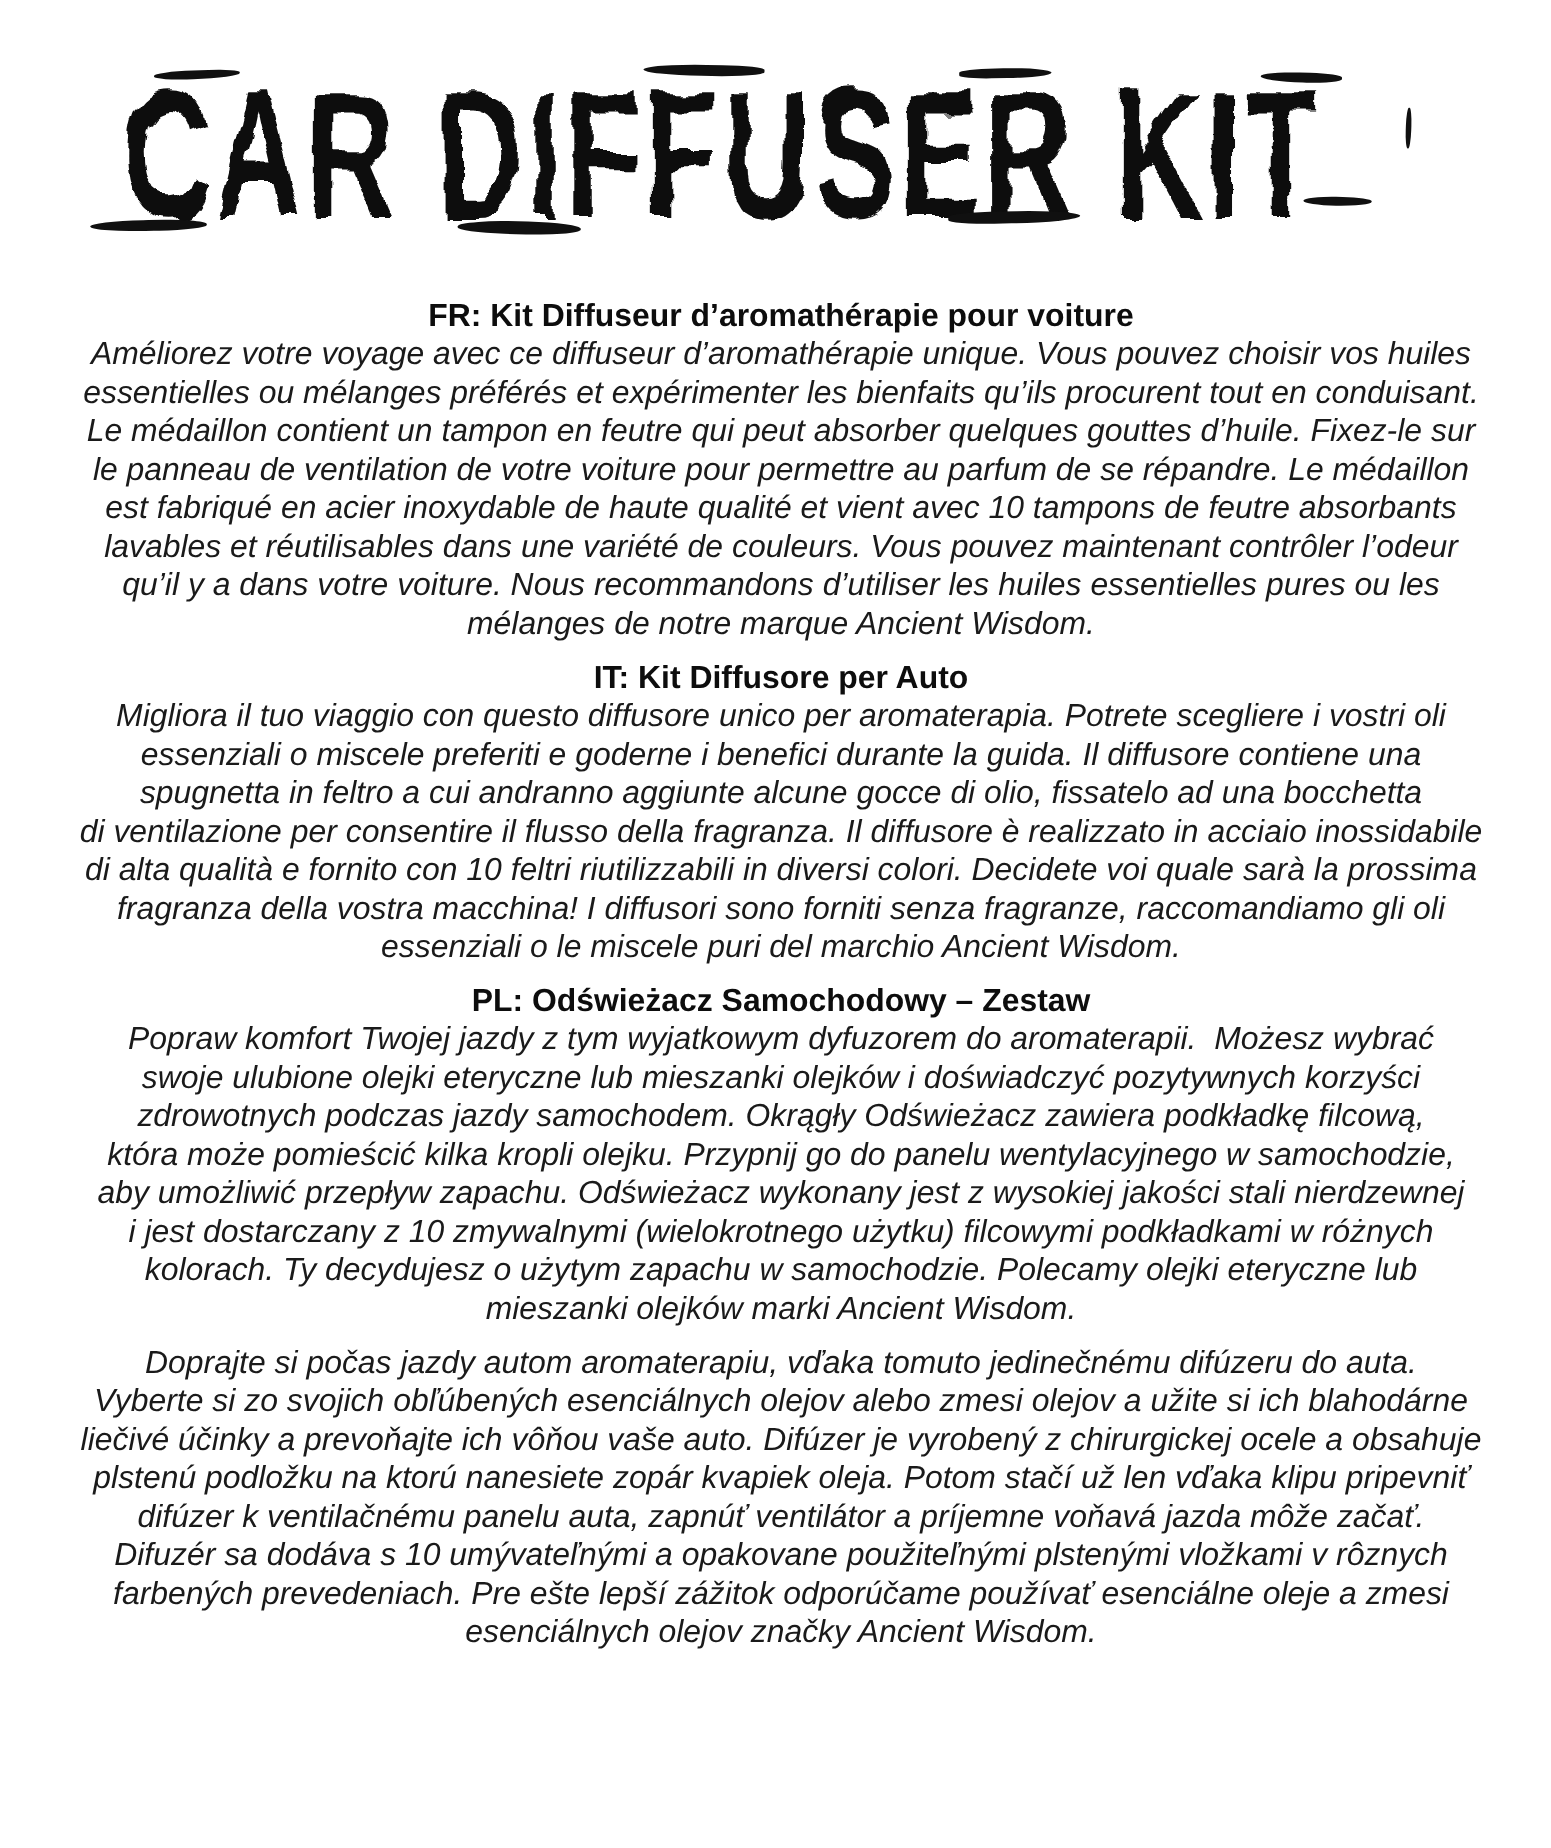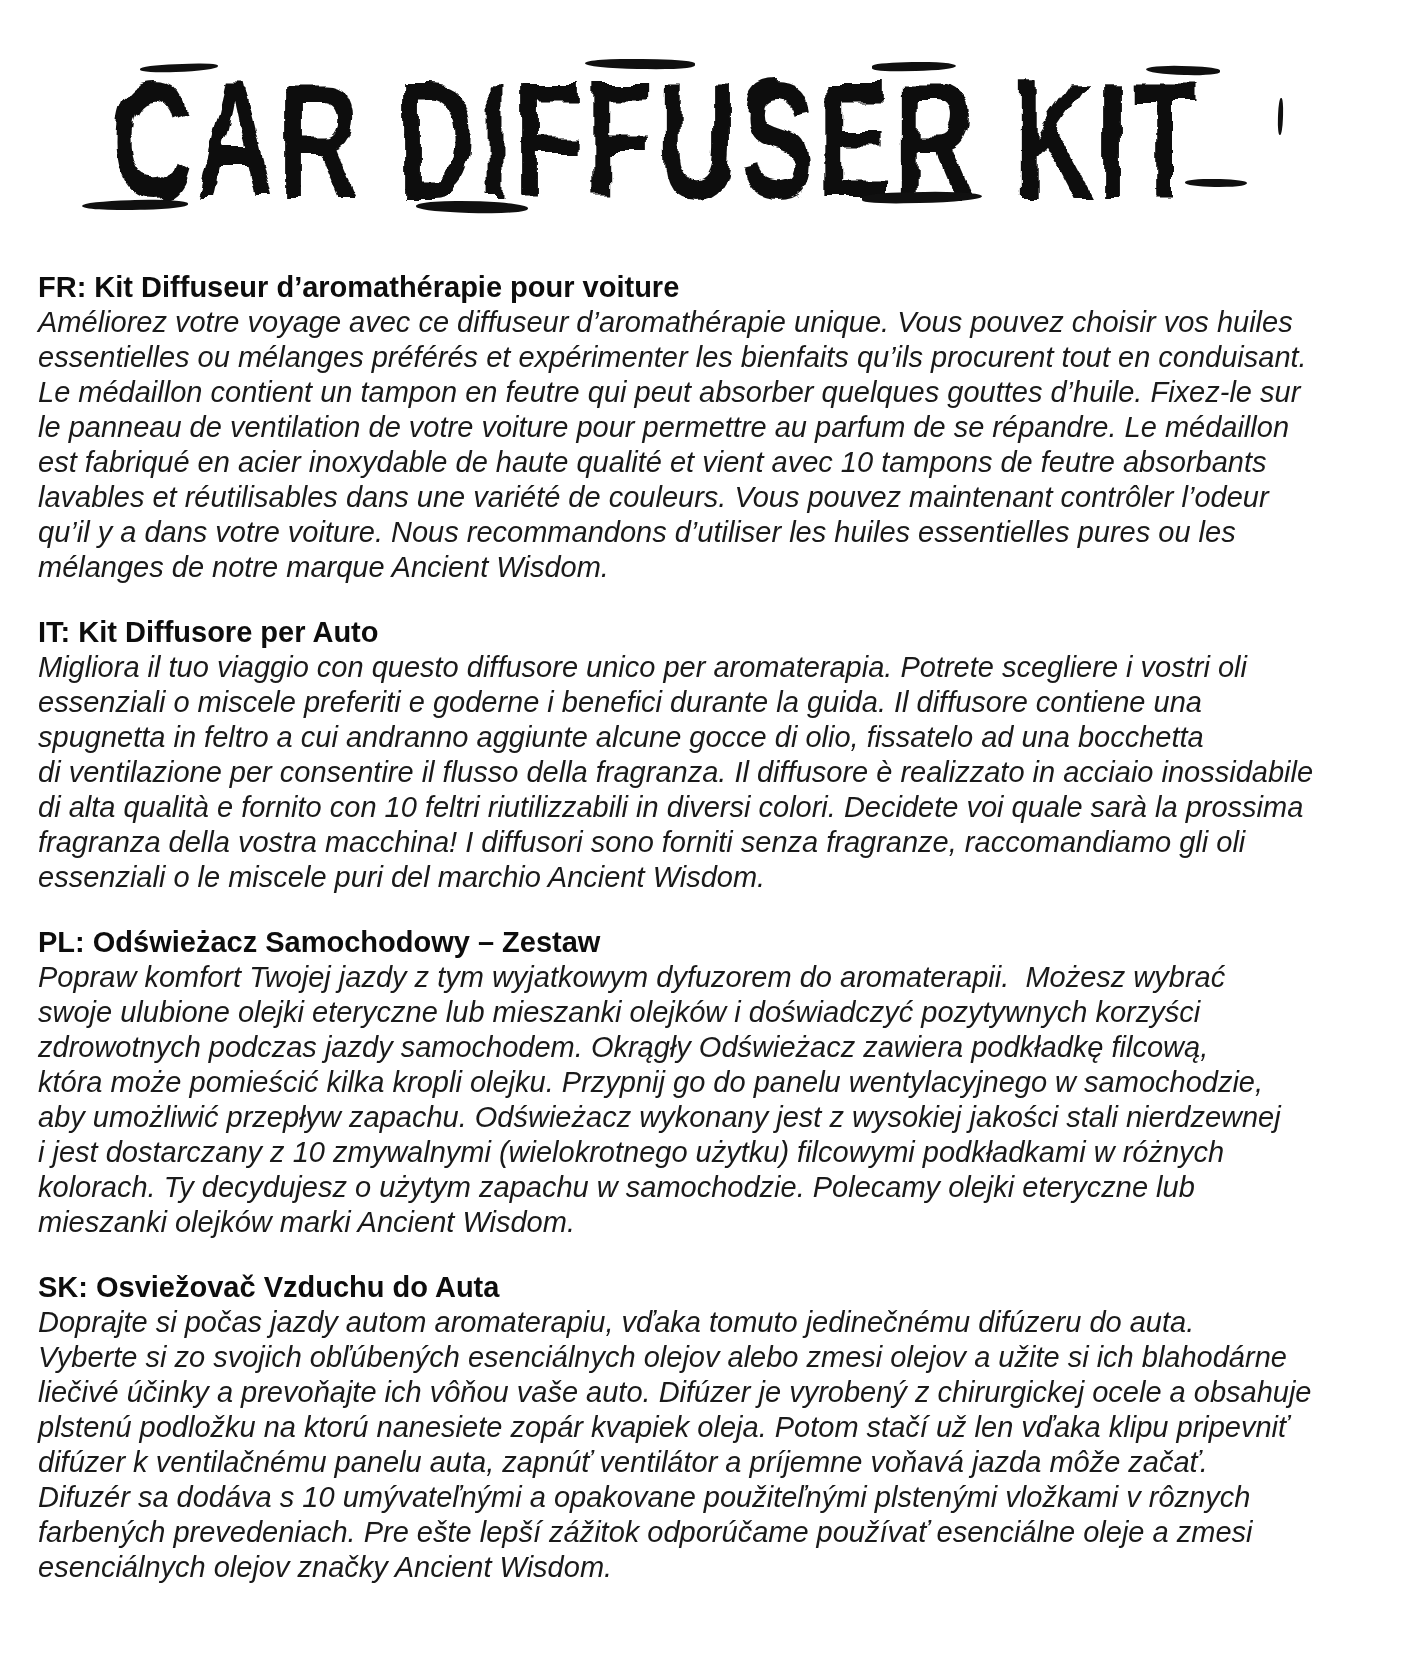--- a/index.html
+++ b/index.html
@@ -28,23 +28,24 @@
     overflow: visible;
   }
   .smudge {
     position: absolute;
     background: #101010;
   }
   
   .content {
     padding: 55px 28px 0 38px;
     max-width: 1352px;
+    text-align: center;
   }
   .section + .section {
-    margin-top: 30px;
+    margin-top: 14px;
   }
   .section-heading {
     margin: 0;
     font-size: 29px;
     line-height: 35px;
     font-weight: bold;
     color: #0d0d0d;
   }
   .section-body {
     margin: 0;
@@ -111,21 +112,20 @@
 swoje ulubione olejki eteryczne lub mieszanki olejków i doświadczyć pozytywnych korzyści
 zdrowotnych podczas jazdy samochodem. Okrągły Odświeżacz zawiera podkładkę filcową,
 która może pomieścić kilka kropli olejku. Przypnij go do panelu wentylacyjnego w samochodzie,
 aby umożliwić przepływ zapachu. Odświeżacz wykonany jest z wysokiej jakości stali nierdzewnej
 i jest dostarczany z 10 zmywalnymi (wielokrotnego użytku) filcowymi podkładkami w różnych
 kolorach. Ty decydujesz o użytym zapachu w samochodzie. Polecamy olejki eteryczne lub
 mieszanki olejków marki Ancient Wisdom.</p>
   </section>
 
   <section class="section">
-    <h2 class="section-heading">SK: Osviežovač Vzduchu do Auta</h2>
     <p class="section-body">Doprajte si počas jazdy autom aromaterapiu, vďaka tomuto jedinečnému difúzeru do auta.
 Vyberte si zo svojich obľúbených esenciálnych olejov alebo zmesi olejov a užite si ich blahodárne
 liečivé účinky a prevoňajte ich vôňou vaše auto. Difúzer je vyrobený z chirurgickej ocele a obsahuje
 plstenú podložku na ktorú nanesiete zopár kvapiek oleja. Potom stačí už len vďaka klipu pripevniť
 difúzer k ventilačnému panelu auta, zapnúť ventilátor a príjemne voňavá jazda môže začať.
 Difuzér sa dodáva s 10 umývateľnými a opakovane použiteľnými plstenými vložkami v rôznych
 farbených prevedeniach. Pre ešte lepší zážitok odporúčame používať esenciálne oleje a zmesi
 esenciálnych olejov značky Ancient Wisdom.</p>
   </section>
 

